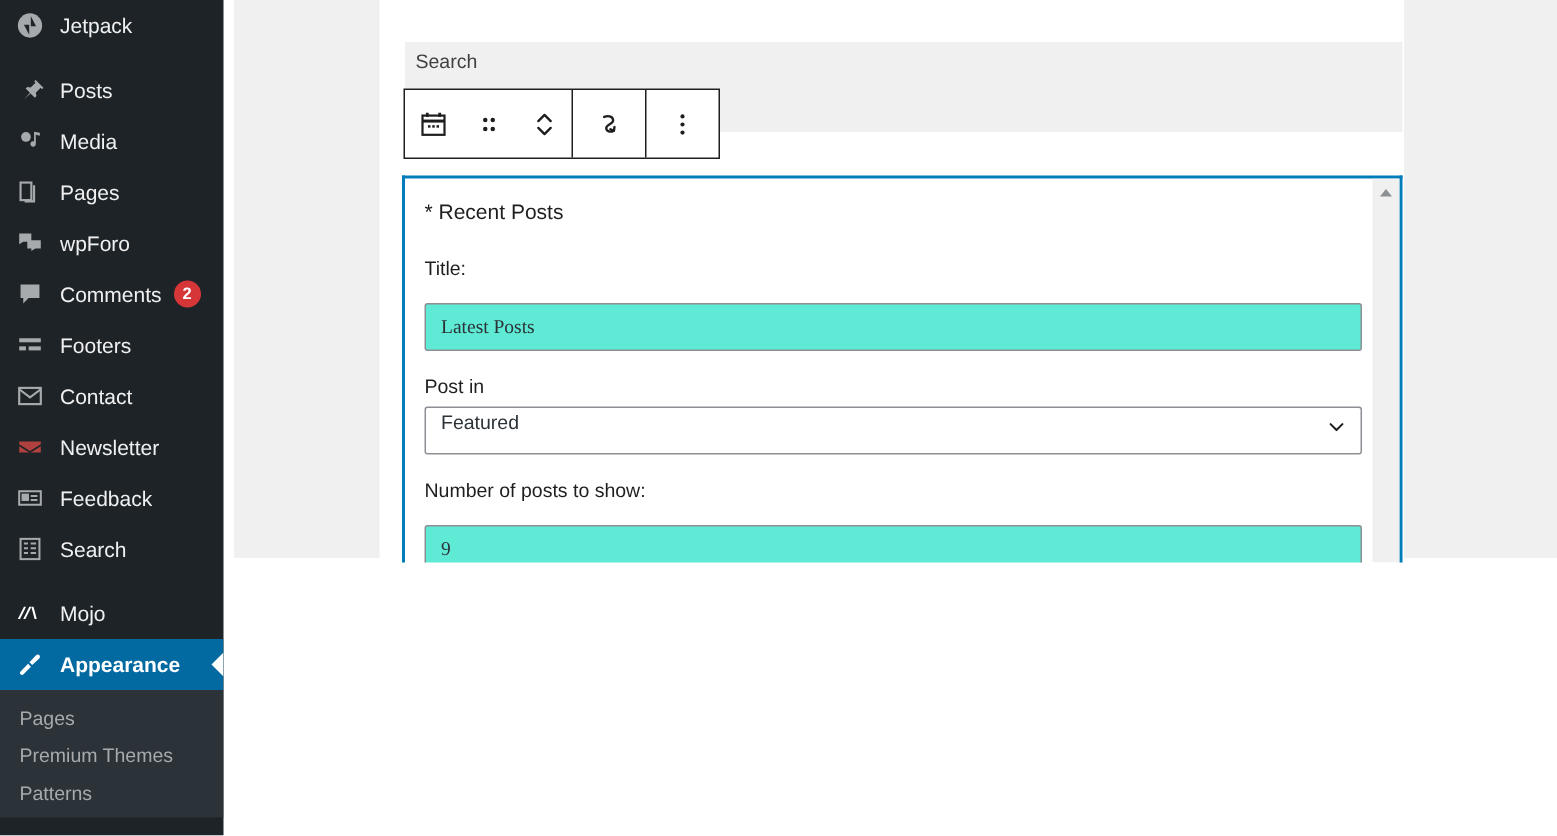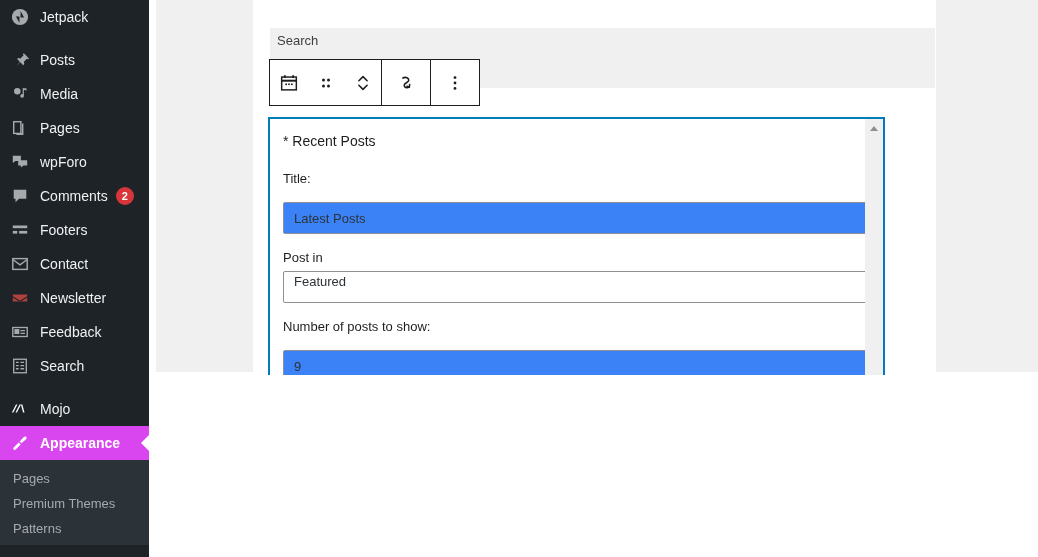--- a/index.html
+++ b/index.html
@@ -34,21 +34,21 @@
     width: 20px; height: 20px;
     margin-right: 10px;
     display: flex; align-items: center; justify-content: center;
     flex: 0 0 20px;
     color: #a7aaad;
   }
   .menu-item .mi-icon svg { display: block; }
   .menu-item .mi-label { font-size: 14px; line-height: 1; }
 
   .menu-item.current {
-    background: #d946ef;
+    background: #0369a1;
     color: #fff;
     font-weight: 600;
   }
   .menu-item.current .mi-icon { color: #fff; }
   .menu-item.current::after {
     content: "";
     position: absolute; right: 0; top: 50%;
     transform: translateY(-50%);
     border-style: solid;
     border-width: 8px 8px 8px 0;
@@ -133,21 +133,21 @@
     cursor: pointer;
     color: #1e1e1e;
   }
   .tb-btn.wide { width: 48px; }
   .tb-btn svg { display: block; }
 
   
   #widget-panel {
     position: absolute;
     left: 268px; top: 117px;
-    width: 617px; height: 258px;
+    width: 667px; height: 258px;
     background: #fff;
     border: 2px solid #007cba;
     border-bottom: none;
     overflow: hidden;
   }
   #widget-inner {
     position: absolute;
     left: 0; top: 0;
     width: 645px;
     padding: 14px 0 0 13px;
@@ -162,23 +162,23 @@
     font-size: 13px;
     color: #1e1e1e;
     margin-bottom: 6px;
   }
   .field-row { margin-bottom: 16px; }
   .field-input {
     display: block;
     width: 625px; height: 32px;
     padding: 0 10px;
     font-size: 13px;
-    font-family: Liberation Sans, sans-serif;
+    font-family: Liberation Serif, serif;
     color: #2c3338;
-    background: #3b82f6;
+    background: #5eead4;
     border: 1px solid #8c8f94;
     border-radius: 2px;
     outline: none;
     margin-top: 16px;
   }
   .select-wrap { position: relative; width: 625px; }
   .field-select {
     display: block;
     width: 625px; height: 32px;
     padding: 0 30px 12px 10px;

